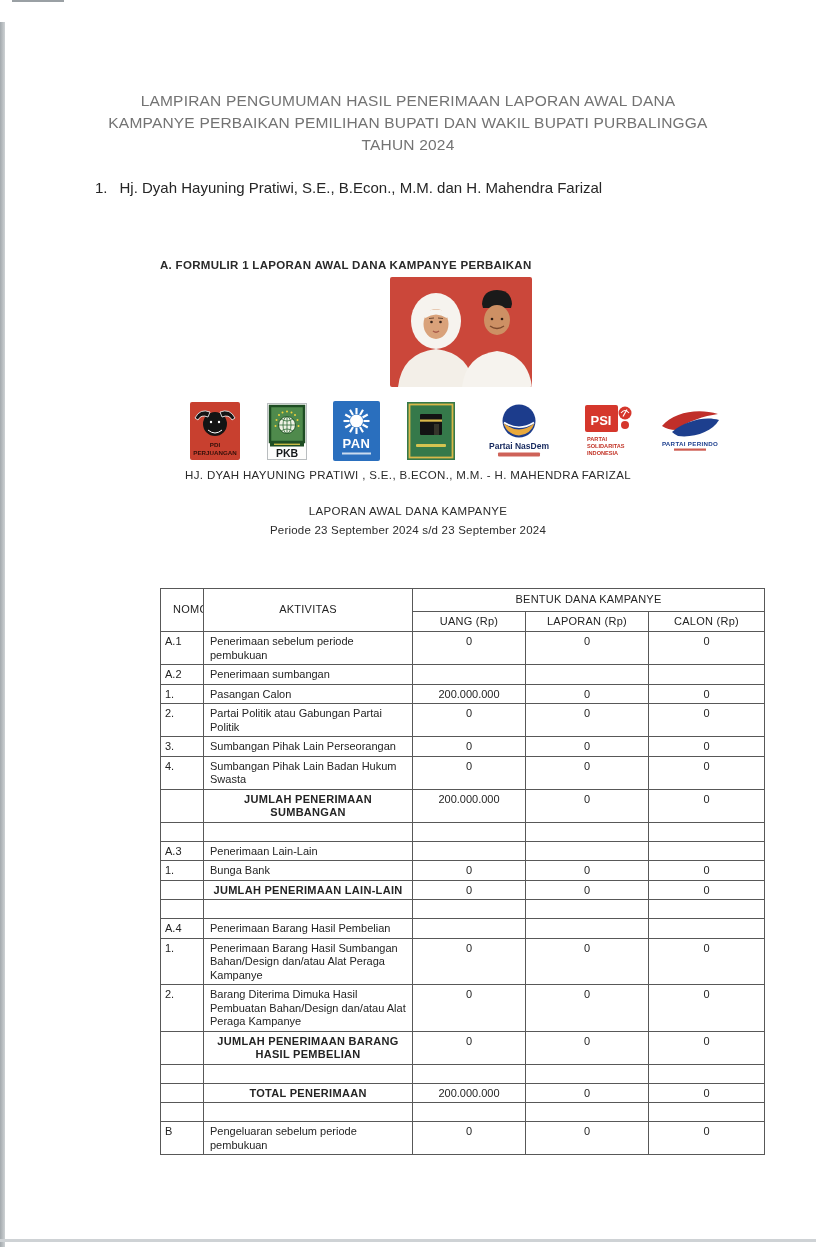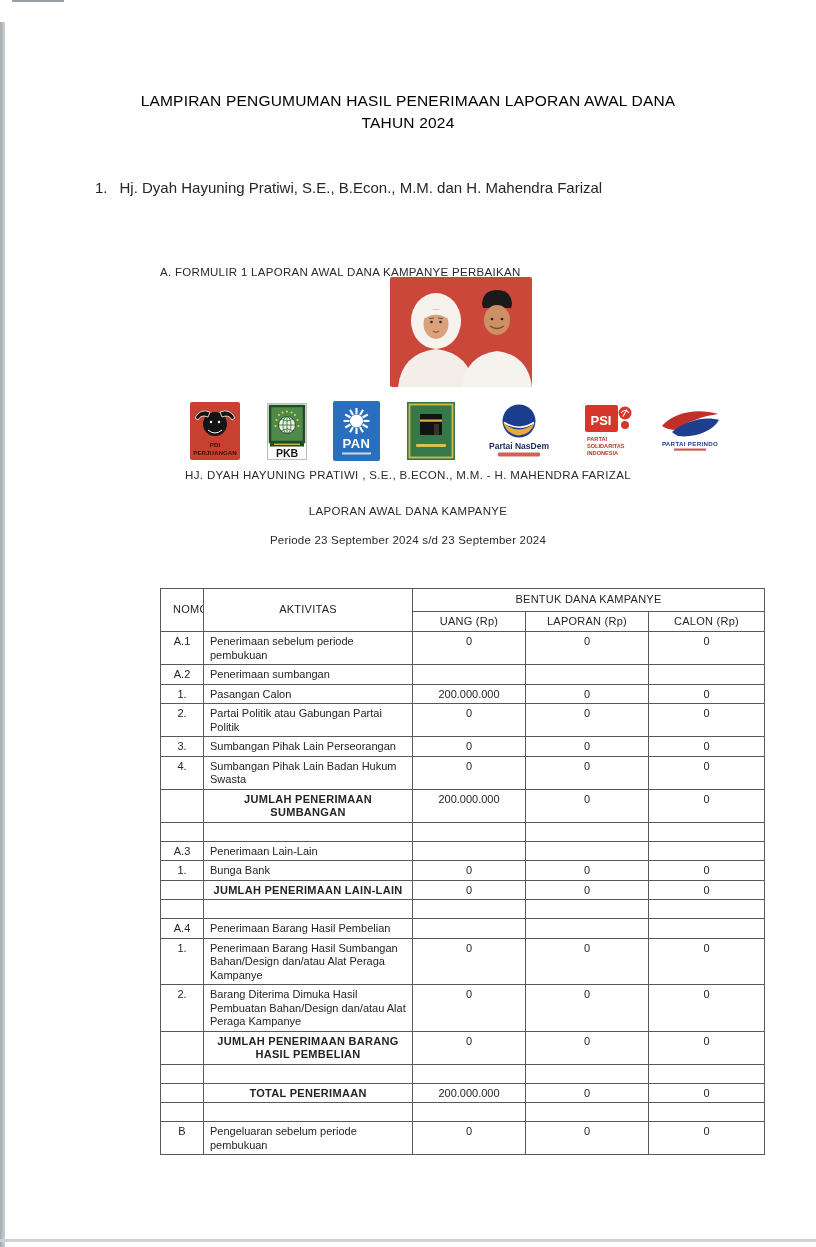--- a/index.html
+++ b/index.html
@@ -7,61 +7,62 @@
     width:816px;height:1247px;position:relative;overflow:hidden;
     background:#ffffff;color:#1f1f1f;
     font-family:"Liberation Sans","DejaVu Sans",sans-serif;
   }
   .scan-edge-left{position:absolute;left:0;top:22px;bottom:0;width:5px;
     background:linear-gradient(to right,#a3a9ad,#ced2d4);}
   .scan-mark-top{position:absolute;left:12px;top:0;width:52px;height:2px;background:#9aa0a4;}
   .scan-edge-bottom{position:absolute;left:0;right:0;bottom:5px;height:3px;background:#ced2d5;}
 
   .doc-title{position:absolute;top:90px;left:70px;right:70px;text-align:center;
-    font-size:15.5px;line-height:22px;font-weight:500;letter-spacing:.2px;color:#000000;}
+    font-size:15.5px;line-height:22px;font-weight:500;letter-spacing:.2px;color:#737373;}
   .candidate-line{position:absolute;top:179px;left:95px;font-size:15px;color:#262626;
     display:flex;gap:12px;font-weight:500;}
-  .section-heading{position:absolute;top:266px;left:160px;font-size:11.5px;
-    font-weight:400;letter-spacing:.3px;color:#2a2a2a;}
+  .section-heading{position:absolute;top:259px;left:160px;font-size:11.5px;
+    font-weight:700;letter-spacing:.3px;color:#2a2a2a;}
 
   .photo-wrap{position:absolute;top:277px;left:390px;width:142px;height:110px;}
   .photo-wrap svg{display:block;border-radius:2px;}
 
   .logos-row{position:absolute;top:399px;left:190px;width:532px;height:64px;
     display:flex;align-items:center;justify-content:space-between;}
   .logo{display:block;}
 
   .info-block{position:absolute;top:466px;left:0;right:0;text-align:center;
     font-size:11.5px;line-height:19.5px;letter-spacing:.35px;color:#2b2b2b;font-weight:500;}
   .info-block .report-title{margin-top:16px;}
-  .info-block .report-period{letter-spacing:.2px;margin-top:10px;}
+  .info-block .report-period{letter-spacing:.2px;}
 
   .table-wrap{position:absolute;top:588px;left:160px;}
   table{border-collapse:collapse;table-layout:fixed;width:604px;font-size:11px;color:#242424;}
   th,td{border:1px solid #585858;padding:3px 4px 2px;line-height:13.5px;vertical-align:top;
     overflow:hidden;}
   thead th{font-weight:400;text-align:center;vertical-align:middle;letter-spacing:.25px;
     padding:2px 12px;}
   thead tr.h1 th{height:18px;}
   thead tr.h2 th{height:15px;}
-  td.nomor{text-align:center;}
+  td.nomor{}
   td.akt{padding-left:6px;}
   td.val{text-align:center;}
   tr.jumlah td.akt{text-align:center;letter-spacing:.3px;padding-left:4px;font-weight:bold;}
   tr.empty td{height:13px;}
 </style>
 </head>
 <body>
 
 <div class="scan-edge-left"></div>
 <div class="scan-mark-top"></div>
 <div class="scan-edge-bottom"></div>
 
 <div class="doc-title">
   <div>LAMPIRAN PENGUMUMAN HASIL PENERIMAAN LAPORAN AWAL DANA</div>
+  <div>KAMPANYE PERBAIKAN PEMILIHAN BUPATI DAN WAKIL BUPATI PURBALINGGA</div>
   <div>TAHUN 2024</div>
 </div>
 
 <div class="candidate-line">
   <span>1.</span>
   <span>Hj. Dyah Hayuning Pratiwi, S.E., B.Econ., M.M. dan H. Mahendra Farizal</span>
 </div>
 
 <div class="section-heading">A. FORMULIR 1 LAPORAN AWAL DANA KAMPANYE PERBAIKAN</div>
 

